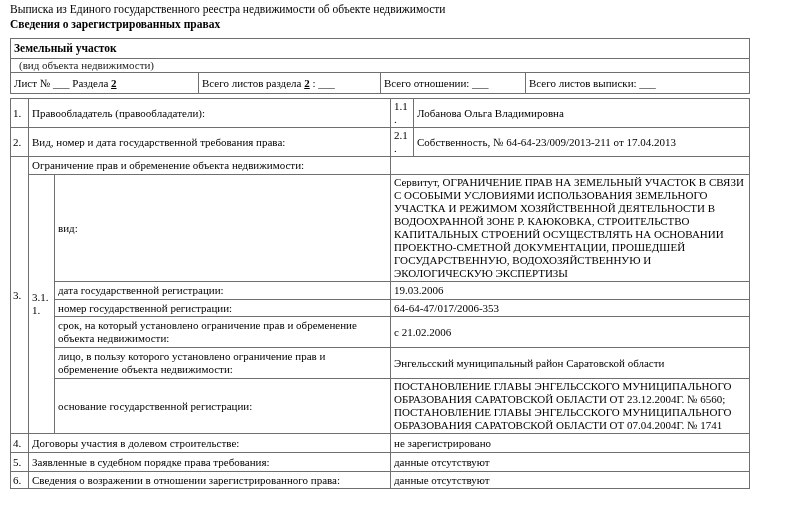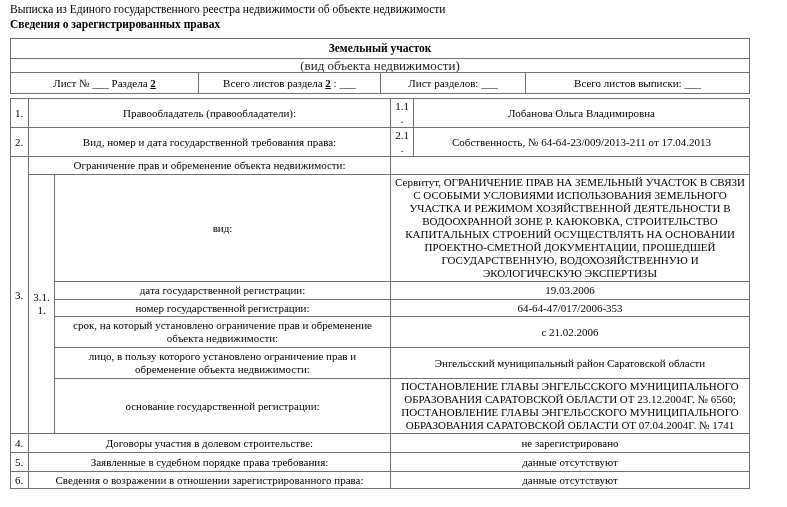--- a/index.html
+++ b/index.html
@@ -7,28 +7,28 @@
     width:787px;height:507px;overflow:hidden;background:#ffffff;color:#000;
     font-family:"Liberation Serif",serif;
   }
   .page{padding-top:3px;}
   .titles{width:740px;margin-left:10px;text-align:left;}
   .title1{font-size:11.5px;font-weight:normal;}
   .title2{font-size:11.5px;font-weight:bold;margin-top:3px;}
   table{border-collapse:collapse;table-layout:fixed;width:740px;margin-left:10px;}
   td{
     border:1px solid #6f6f6f;font-size:11px;line-height:13px;
-    padding:1px 3px;vertical-align:middle;overflow:hidden;word-wrap:break-word;text-align:center;
+    padding:1px 3px;vertical-align:middle;overflow:hidden;word-wrap:break-word;
   }
   .t1{margin-top:8px;}
   .t2{margin-top:10px;}
   .t3{margin-top:4px;}
   .bold{font-weight:bold;}
   .bnum{font-weight:bold;text-decoration:underline;}
-  .caption{font-size:13px;text-align:center;padding:0 17px;line-height:11px;color:#222;}
+  .caption{font-size:11px;padding:0 8px;line-height:11px;color:#222;}
   .c-num{padding-left:2px;}
   .mid{vertical-align:middle;}
   .objtype{font-size:11.5px;}
 </style>
 </head>
 <body>
 
 <div class="page">
 
   <div class="titles">
@@ -46,21 +46,21 @@
     <tbody>
         <tr style="height:20px">
       <td colspan="4" class="bold objtype">Земельный участок</td>
     </tr>
     <tr style="height:14px">
       <td colspan="4" class="caption">(вид объекта недвижимости)</td>
     </tr>
     <tr style="height:21px">
       <td><span>Лист № ___ Раздела </span><span class="bnum">2</span></td>
       <td><span>Всего листов раздела </span><span class="bnum">2</span><span> : ___</span></td>
-      <td>Лист разделов: ___</td>
+      <td>Всего отношении: ___</td>
       <td>Всего листов выписки: ___</td>
     </tr>
   </tbody>
     </table>
 
 
   <table class="t3">
     <colgroup>
         <col style="width:18px">
         <col style="width:26px">

